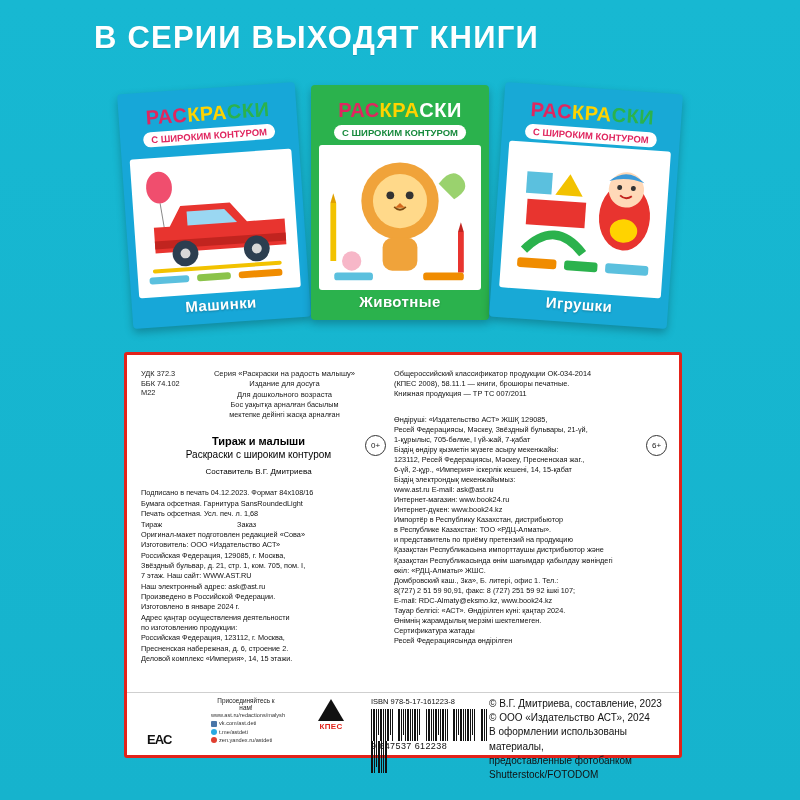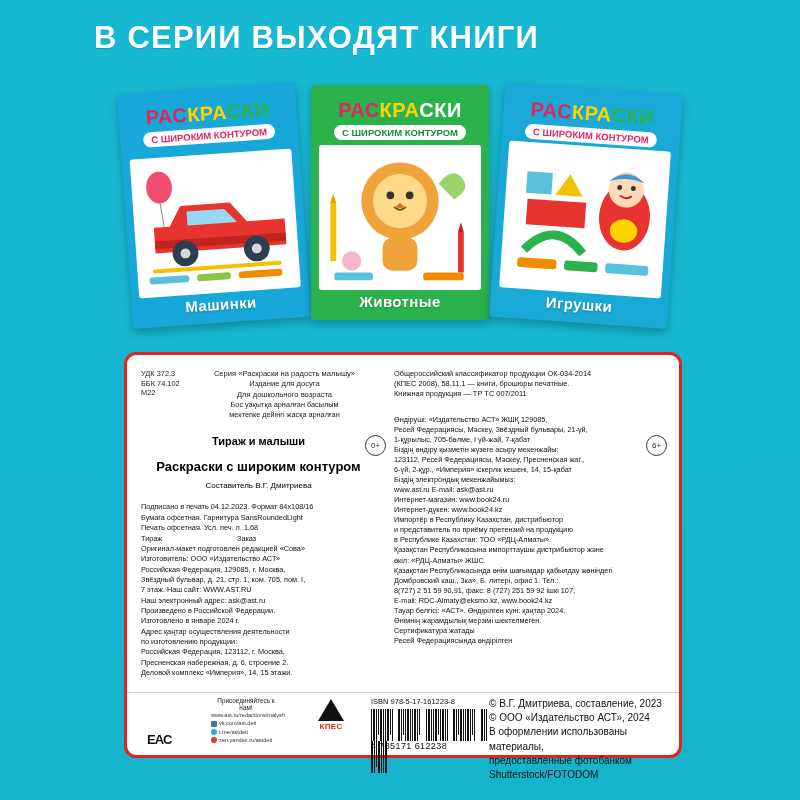--- a/index.html
+++ b/index.html
@@ -127,21 +127,21 @@
 
   
   .imprint {
     position: absolute;
     left: 124px;
     top: 352px;
     width: 552px;
     height: 400px;
     background: #ffffff;
     border: 3px solid #e2231a;
-    border-radius: 12px;
+    border-radius: 3px;
   }
   .imprint-cols {
     position: absolute;
     inset: 0;
     display: flex;
   }
   .col-left {
     width: 257px;
     padding: 14px 8px 8px 14px;
     box-sizing: border-box;
@@ -171,24 +171,23 @@
     clear: both;
     text-align: center;
     margin-top: 16px;
   }
   .book-title {
     font-size: 11px;
     font-weight: bold;
     color: #000;
   }
   .book-sub {
-    font-size: 13px;
+    font-size: 10px;
     color: #000;
-    margin-top: 12px;
-    font-weight: bold;
+    margin-top: 2px;
   }
   .compiler {
     font-size: 8px;
     color: #000;
     margin-top: 7px;
   }
   .details {
     margin-top: 12px;
     font-size: 7.3px;
     line-height: 1.42;
@@ -487,25 +486,25 @@
           <div>Ресей Федерациясы, Мәскеу, Звёздный бульвары, 21-үй,</div>
           <div>1-құрылыс, 705-бөлме, I үй-жай, 7-қабат</div>
           <div>Біздің өндіру қызметін жүзеге асыру мекенжайы:</div>
           <div>123112, Ресей Федерациясы, Мәскеу, Пресненская жаг.,</div>
           <div>6-үй, 2-құр., «Империя» іскерлік кешені, 14, 15-қабат</div>
           <div>Біздің электрондық мекенжайымыз:</div>
           <div>www.ast.ru E-mail: ask@ast.ru</div>
           <div>Интернет-магазин: www.book24.ru</div>
           <div>Интернет-дүкен: www.book24.kz</div>
           <div>Импортёр в Республику Казахстан, дистрибьютор</div>
+          <div>в Республике Казахстан: ТОО «РДЦ-Алматы».</div>
           <div>и представитель по приёму претензий на продукцию</div>
-          <div>в Республике Казахстан: ТОО «РДЦ-Алматы».</div>
           <div>Қазақстан Республикасына импорттаушы дистрибьютор және</div>
+          <div>Қазақстан Республикасында өнім шағымдар қабылдау жөніндегі</div>
           <div>өкіл: «РДЦ-Алматы» ЖШС.</div>
-          <div>Қазақстан Республикасында өнім шағымдар қабылдау жөніндегі</div>
           <div>Домбровский каш., 3ка», Б. литері, офис 1. Тел.:</div>
           <div>8(727) 2 51 59 90,91, факс: 8 (727) 251 59 92 ішкі 107;</div>
           <div>E-mail: RDC-Almaty@eksmo.kz, www.book24.kz</div>
           <div>Тауар белгісі: «АСТ». Өндірілген күні: қаңтар 2024.</div>
           <div>Өнімнің жарамдылық мерзімі шектелмеген.</div>
           <div>Сертификатура жатады</div>
           <div>Ресей Федерациясында өндірілген</div>
         </div>
       </div>
     </div>
@@ -539,21 +538,21 @@
       </div>
 
       <div class="isbn">ISBN 978-5-17-161223-8</div>
       <div class="barcode">
         <i></i><i class="w"></i><i></i><i class="s"></i><i class="w"></i><i></i><i></i><i class="w"></i><i class="s"></i><i></i>
         <i class="w"></i><i></i><i class="s"></i><i></i><i class="w"></i><i></i><i></i><i class="w"></i><i></i><i class="s"></i>
         <i></i><i class="w"></i><i></i><i></i><i class="w"></i><i class="s"></i><i></i><i class="w"></i><i></i><i></i>
         <i class="w"></i><i></i><i class="s"></i><i class="w"></i><i></i><i></i><i class="w"></i><i></i><i class="s"></i><i></i>
         <i class="w"></i><i></i><i></i><i class="w"></i><i></i><i class="s"></i><i class="w"></i><i></i><i></i><i class="w"></i>
       </div>
-      <div class="isbn-num">4 785171 612238</div>
+      <div class="isbn-num">9 647537 612238</div>
 
       <div class="copyright">
         <div>© В.Г. Дмитриева, составление, 2023</div>
         <div>© ООО «Издательство АСТ», 2024</div>
         <div>В оформлении использованы материалы,</div>
         <div>предоставленные фотобанком</div>
         <div>Shutterstock/FOTODOM</div>
       </div>
     </div>
   </div>

